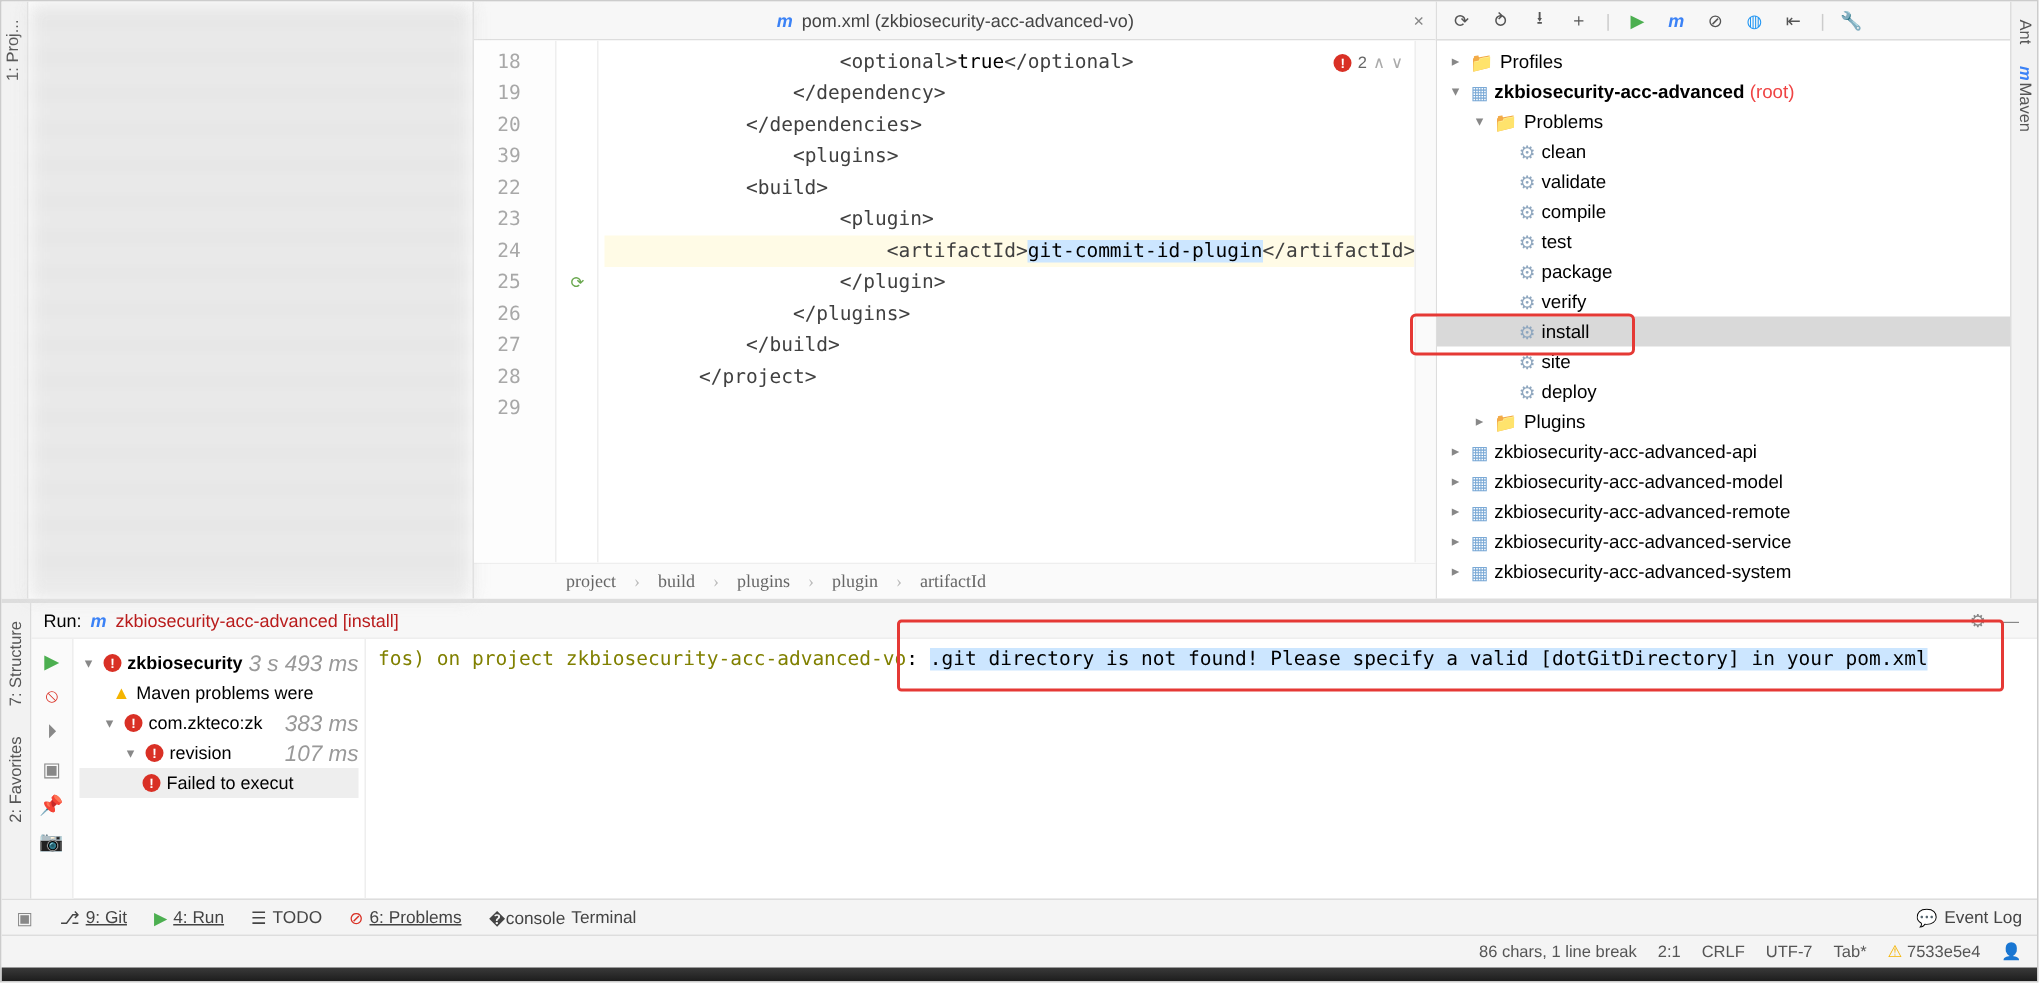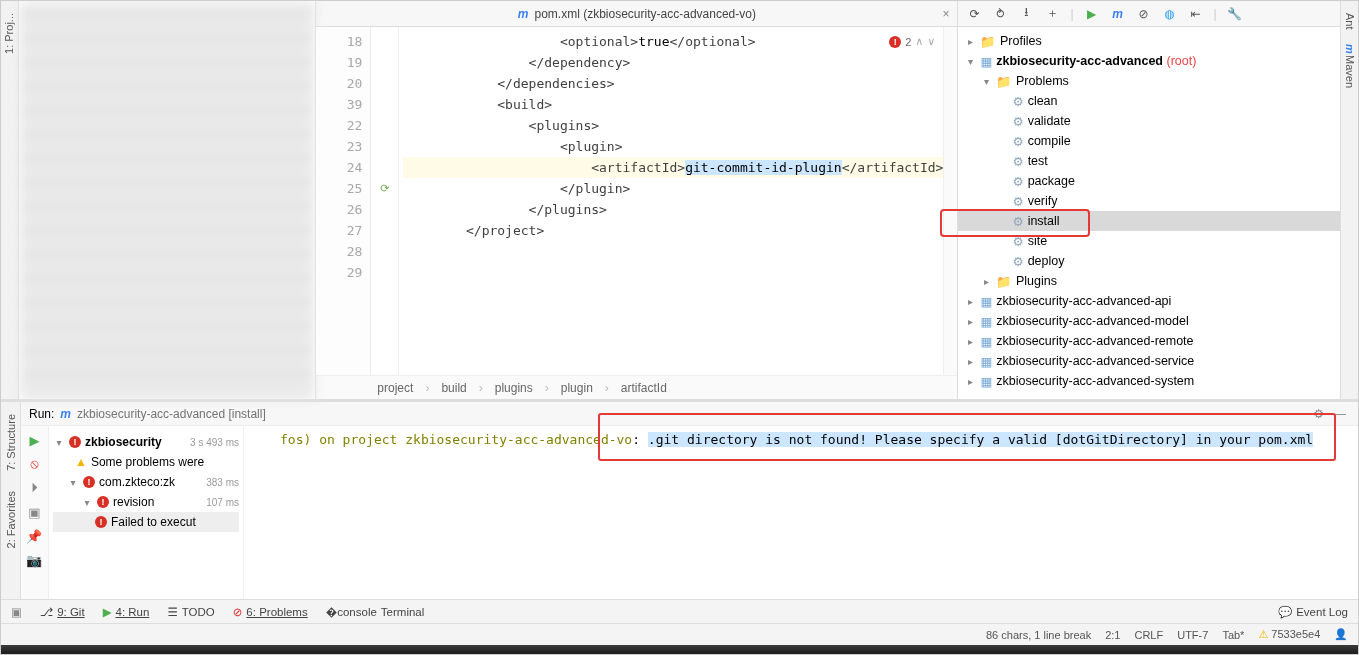--- a/index.html
+++ b/index.html
@@ -47,36 +47,36 @@
     background:#f7f7f7;
   }
   .editor-tab {
     flex:1; display:flex; align-items:center; justify-content:center;
     gap:6px; font-size:12px; color:#444; position:relative;
   }
   .editor-tab .tab-m { color:#3b82f6; font-style:italic; font-weight:bold; }
   .editor-tab .close { position:absolute; right:8px; color:#888; cursor:pointer;}
   .editor-body { flex:1; display:flex; overflow:hidden; background:#fff;}
   .gutter {
-    width:55px; text-align:right; padding:4px 8px 0 0; color:#a8a8a8;
+    width:55px; text-align:center; padding:4px 8px 0 0; color:#a8a8a8;
     border-right:1px solid #eee; font-family:Consolas,monospace; font-size:13px;
     background:#fdfdfd;
   }
   .gutter .ln { height:21px; line-height:21px; }
   .marker-col { width:28px; border-right:1px solid #eee; padding-top:4px;}
   .marker-col .mk { height:21px; display:flex; align-items:center; justify-content:center;}
   .code { flex:1; padding:4px 0 0 4px; font-family:Consolas,monospace; font-size:13px; position:relative;}
   .code .line { height:21px; line-height:21px; white-space:pre; }
   .code .line.hl { background:#fffbe6; }
   .t-tag{color:#404040;} .t-sel{background:#cce6ff;}
   .editor-right-strip{width:14px;background:#fafafa;border-left:1px solid #eee;position:relative;}
   .err-badge{position:absolute;top:8px;right:22px;display:flex;align-items:center;gap:4px;font-size:11px;color:#666;}
   .err-dot{width:12px;height:12px;border-radius:50%;background:#d93025;color:#fff;display:flex;align-items:center;justify-content:center;font-size:9px;font-weight:bold;}
   .breadcrumb{height:24px;border-top:1px solid #eee;display:flex;align-items:center;padding-left:55px;font-size:12px;color:#666;background:#fafafa;}
-  .breadcrumb span{padding:0 6px;} .breadcrumb .sep{color:#bbb;}
+  .breadcrumb span{padding:0 6px;font-family:Liberation Serif, serif;} .breadcrumb .sep{color:#bbb;}
   .maven-panel{width:430px;display:flex;flex-direction:column;}
   .maven-toolbar{height:26px;display:flex;align-items:center;gap:10px;padding:0 8px;border-bottom:1px solid #ddd;background:#f7f7f7;}
   .maven-toolbar .ico{width:16px;height:16px;color:#555;cursor:pointer;display:flex;align-items:center;justify-content:center;}
   .maven-toolbar .ico.play{color:#4caf50;}
   .maven-toolbar .ico.m{color:#3b82f6;font-weight:bold;font-style:italic;}
   .tree{flex:1;overflow:auto;font-size:12.5px;padding:4px 0;}
   .tree-row{display:flex;align-items:center;height:20px;padding-left:6px;gap:4px;cursor:pointer;}
   .tree-row.selected{background:#d9d9d9;}
   .chev{width:12px;color:#888;font-size:10px;display:inline-flex;justify-content:center;}
   .gear-ico{color:#8fa7bf;}
@@ -91,25 +91,25 @@
   .run-left-strip .vlabel2{writing-mode:vertical-lr;transform:rotate(180deg);font-size:11px;color:#555;margin-top:8px;cursor:pointer;}
   .run-inner{flex:1;display:flex;flex-direction:column;}
   .run-header{height:24px;display:flex;align-items:center;padding:0 8px;border-bottom:1px solid #eee;background:#f7f7f7;font-size:12px;gap:6px;}
   .run-header .tab-m{color:#3b82f6;font-style:italic;font-weight:bold;}
   .run-header .settings-ico{margin-left:auto;color:#888;cursor:pointer;}
   .run-body{flex:1;display:flex;}
   .run-gutter{width:28px;border-right:1px solid #eee;display:flex;flex-direction:column;align-items:center;padding-top:6px;gap:8px;background:#fafafa;}
   .run-gutter .rg{width:16px;height:16px;display:flex;align-items:center;justify-content:center;font-size:13px;cursor:pointer;}
   .run-tree{width:195px;border-right:1px solid #eee;padding:6px 4px;font-size:12px;overflow:hidden;}
   .rt-row{display:flex;align-items:center;height:20px;gap:4px;white-space:nowrap;}
-  .rt-row .time{color:#999;margin-left:auto;font-size:10px;}
+  .rt-row .time{color:#999;margin-left:auto;font-size:15px;font-style:italic;}
   .err-circ{width:12px;height:12px;border-radius:50%;background:#d93025;color:#fff;font-size:9px;display:flex;align-items:center;justify-content:center;font-weight:bold;}
   .warn-tri{color:#f4b400;font-size:12px;}
   .console{flex:1;position:relative;padding:6px 8px;font-family:Consolas,monospace;font-size:13px;overflow:hidden;}
-  .console .line1{white-space:nowrap;margin-left:28px;}
+  .console .line1{white-space:nowrap;}
   .console .pre{color:#808000;}
   .console .hl-err{background:#cce6ff;color:#000;}
   .highlight-box-console{
     position:absolute;border:2px solid #e53935;border-radius:3px;
     left:597px;top:412px;width:738px;height:48px;pointer-events:none;
   }
   .bottom-tool{height:24px;border-top:1px solid #ddd;background:#f4f4f4;display:flex;align-items:center;padding:0 10px;font-size:11.5px;color:#444;gap:18px;}
   .bottom-tool .item{display:flex;align-items:center;gap:4px;cursor:pointer;}
   .bottom-tool .spacer{flex:1;}
   .statusbar{height:22px;border-top:1px solid #ddd;background:#f4f4f4;display:flex;align-items:center;padding:0 10px;font-size:11px;color:#555;gap:14px;}
@@ -164,26 +164,27 @@
           </div>
           <div class="mk"></div>
           <div class="mk"></div>
           <div class="mk"></div>
           <div class="mk"></div>
         </div>
       <div class="code" id="code">
           <div class="line">                    <span class="t-tag">&lt;optional&gt;</span>true<span class="t-tag">&lt;/optional&gt;</span></div>
           <div class="line">                <span class="t-tag">&lt;/dependency&gt;</span></div>
           <div class="line">            <span class="t-tag">&lt;/dependencies&gt;</span></div>
+          <div class="line">                <span class="t-tag">&lt;plugins&gt;</span></div>
           <div class="line">            <span class="t-tag">&lt;build&gt;</span></div>
-          <div class="line">                <span class="t-tag">&lt;plugins&gt;</span></div>
           <div class="line">                    <span class="t-tag">&lt;plugin&gt;</span></div>
           <div class="line hl">                        <span class="t-tag">&lt;artifactId&gt;</span><span class="t-sel">git-commit-id-plugin</span><span class="t-tag">&lt;/artifactId&gt;</span></div>
           <div class="line">                    <span class="t-tag">&lt;/plugin&gt;</span></div>
           <div class="line">                <span class="t-tag">&lt;/plugins&gt;</span></div>
+          <div class="line">            <span class="t-tag">&lt;/build&gt;</span></div>
           <div class="line">        <span class="t-tag">&lt;/project&gt;</span></div>
         </div>
       <div class="err-badge">
         <span class="err-dot">!</span>
         <span>2</span>
         <span style="color:#aaa">∧</span>
         <span style="color:#aaa">∨</span>
       </div>
       <div class="editor-right-strip"></div>
     </div>
@@ -318,21 +319,21 @@
 
 <div class="run-area">
   <div class="run-left-strip">
     <span class="vlabel2">7: Structure</span>
     <span class="vlabel2" style="margin-top:20px">2: Favorites</span>
   </div>
   <div class="run-inner">
     <div class="run-header">
       <span>Run:</span>
       <span class="tab-m">m</span>
-      <span style="color:#737373">zkbiosecurity-acc-advanced [install]</span>
+      <span style="color:#b91c1c">zkbiosecurity-acc-advanced [install]</span>
       <span class="settings-ico">⚙</span>
       <span style="color:#888;margin:0 4px;cursor:pointer">—</span>
     </div>
     <div class="run-body">
       <div class="run-gutter">
         <span class="rg" style="color:#4caf50">▶</span>
         <span class="rg" style="color:#d93025">⦸</span>
         <span class="rg" style="color:#888">⏵</span>
         <span class="rg" style="color:#888">▣</span>
         <span class="rg" style="color:#888">📌</span>
@@ -340,21 +341,21 @@
       </div>
       <div class="run-tree">
         <div class="rt-row">
           <span class="chev">▾</span>
             <span class="err-circ">!</span>
           <b>zkbiosecurity</b>
             <span class="time">3 s 493 ms</span>
         </div>
         <div class="rt-row" style="padding-left:22px">
           <span class="warn-tri">▲</span>
-          <span>Some problems were</span>
+          <span>Maven problems were</span>
         </div>
         <div class="rt-row" style="padding-left:14px">
           <span class="chev">▾</span>
             <span class="err-circ">!</span>
           <span>com.zkteco:zk</span>
             <span class="time">383 ms</span>
         </div>
         <div class="rt-row" style="padding-left:28px">
           <span class="chev">▾</span>
             <span class="err-circ">!</span>

